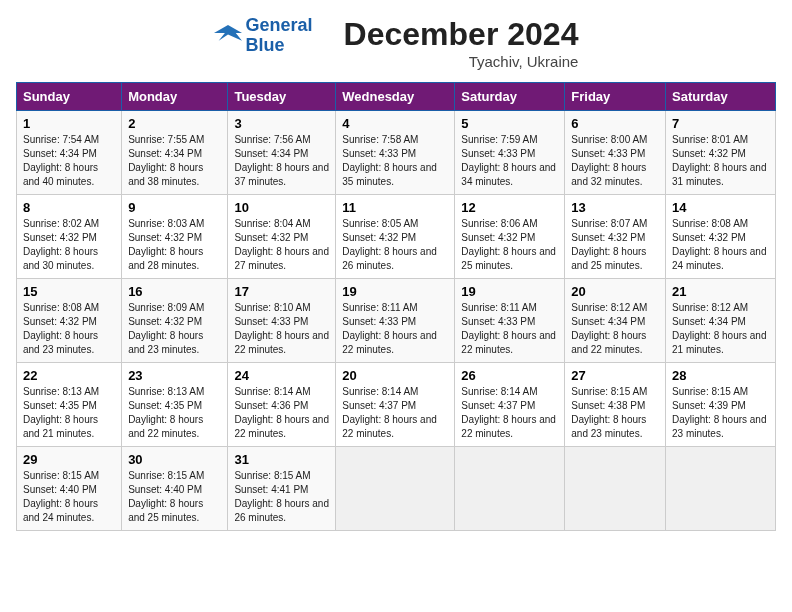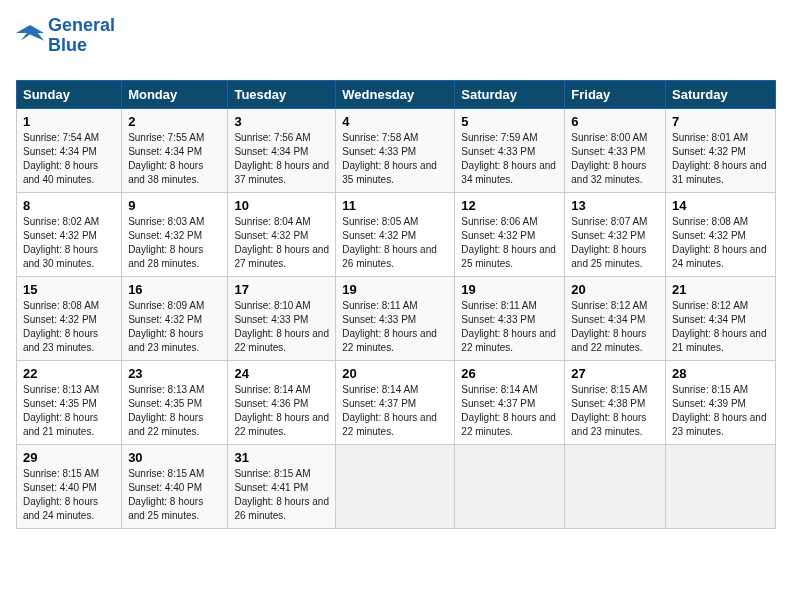--- a/index.html
+++ b/index.html
@@ -5,23 +5,23 @@
     * { box-sizing: border-box; margin: 0; padding: 0; }
     body {
       font-family: Arial, sans-serif;
       background: #fff;
       width: 792px;
       min-height: 612px;
       padding: 16px;
     }
     .header {
       display: flex;
-      justify-content: space-between;
+      justify-content: center;
       align-items: flex-start;
-      margin-bottom: 24px;
+      margin-bottom: 12px;
       gap: 31px;
     }
     .logo {
       display: flex;
       align-items: center;
       gap: 4px;
     }
     .logo-text {
       font-size: 18px;
       font-weight: bold;
@@ -43,21 +43,21 @@
     .location {
       font-size: 15px;
       color: #444;
     }
     table {
       width: 100%;
       border-collapse: collapse;
       font-size: 11px;
     }
     thead tr th {
-      background: #0c4a6e;
+      background: #701a75;
       color: #fff;
       text-align: left;
       padding: 6px 6px;
       font-size: 13px;
       font-weight: bold;
       border: 1px solid #1a5fa8;
     }
     tbody tr td {
       border: 1px solid #ccc;
       vertical-align: top;
@@ -89,20 +89,22 @@
 <div class="header">
   <div class="logo">
     <svg class="logo-bird" viewBox="0 0 36 36">
       <polygon points="18,4 36,14 28,14 36,24 18,16 6,24 14,14 0,14" fill="#2471b8"></polygon>
     </svg>
     <div class="logo-text">
       <span>General</span><br><span>Blue</span>
     </div>
   </div>
   <div class="title-block">
+    <div class="month-title">December 2024</div>
+    <div class="location">Tyachiv, Ukraine</div>
   </div>
 </div>
 
 <table>
   <thead>
     <tr id="header-row">
         <th>Sunday</th>
         <th>Monday</th>
         <th>Tuesday</th>
         <th>Wednesday</th>

